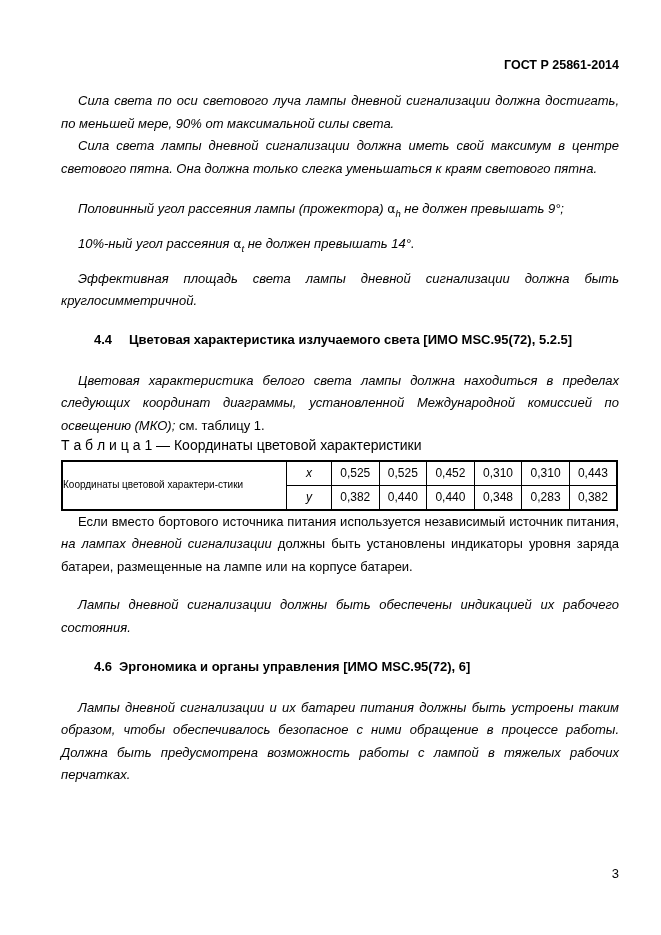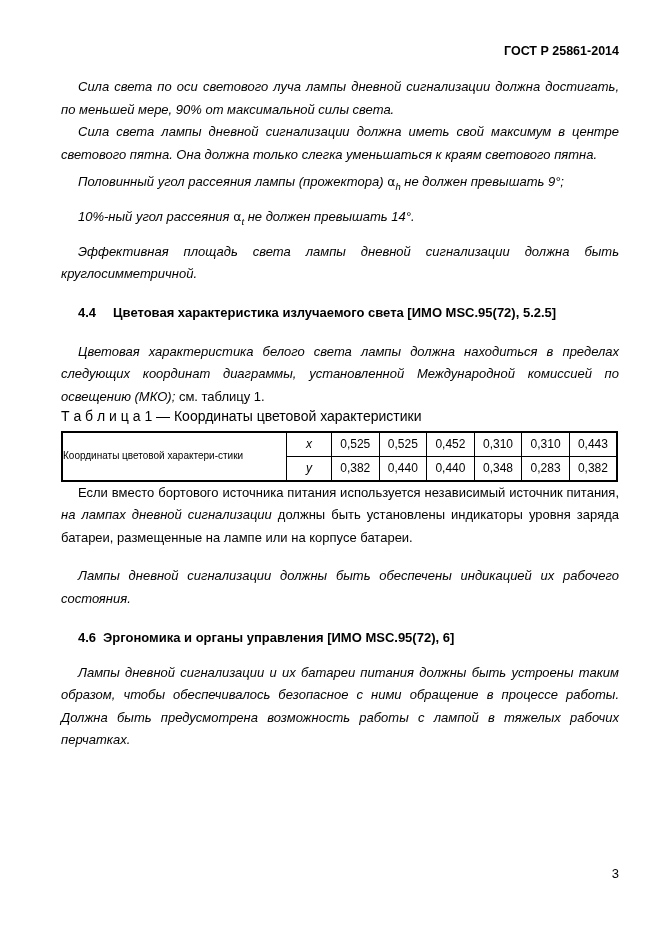--- a/index.html
+++ b/index.html
@@ -2,40 +2,40 @@
 <html lang="ru"><head>
 <meta charset="utf-8">
 <style>
   html, body { margin: 0; padding: 0; }
   body {
     width: 661px; height: 935px;
     background: #ffffff; color: #000000;
     font-family: "Liberation Sans", "DejaVu Sans", sans-serif;
     position: relative; overflow: hidden;
   }
-  .content { position: absolute; left: 61px; top: 4px; width: 558px; }
+  .content { position: absolute; left: 61px; top: 18px; width: 558px; }
   .doc-header {
     margin-top: 40px; text-align: right;
     font-weight: bold; font-size: 12.5px; line-height: 15px;
   }
   .para {
     font-size: 13px; line-height: 22.6px;
     text-align: justify; text-indent: 17px; margin: 0;
   }
   .italic { font-style: italic; }
   .upright { font-style: normal; }
   .em-italic { font-style: italic; }
   .alpha { font-style: normal; font-family: "DejaVu Sans", sans-serif; font-size: 12.5px; }
   sub.subscript { font-size: 9.5px; font-style: italic; line-height: 0; }
   .gap-p1 { margin-top: 17px; }
-  .gap-sm { margin-top: 5px; }
+  .gap-sm { margin-top: 18px; }
   .gap-md { margin-top: 12px; }
   .heading {
     font-size: 13px; font-weight: bold; line-height: 28px;
-    text-align: justify; text-indent: 17px; margin: 0;
+    text-align: justify; text-indent: 17px; margin: 16px;
   }
   .gap-h44 { margin-top: 13px; }
   .gap-p6 { margin-top: 14px; }
   .gap-h45 { margin-top: 19px; }
   .gap-p7 { margin-top: 16px; }
   .gap-h46 { margin-top: 13px; }
   .gap-p9 { margin-top: 10px; }
   .hnum { margin-right: 7px; }
   .hnum-wide { margin-right: 17px; }
   .table-caption { font-size: 14px; line-height: 15px; margin-top: 0; font-style: normal; }

